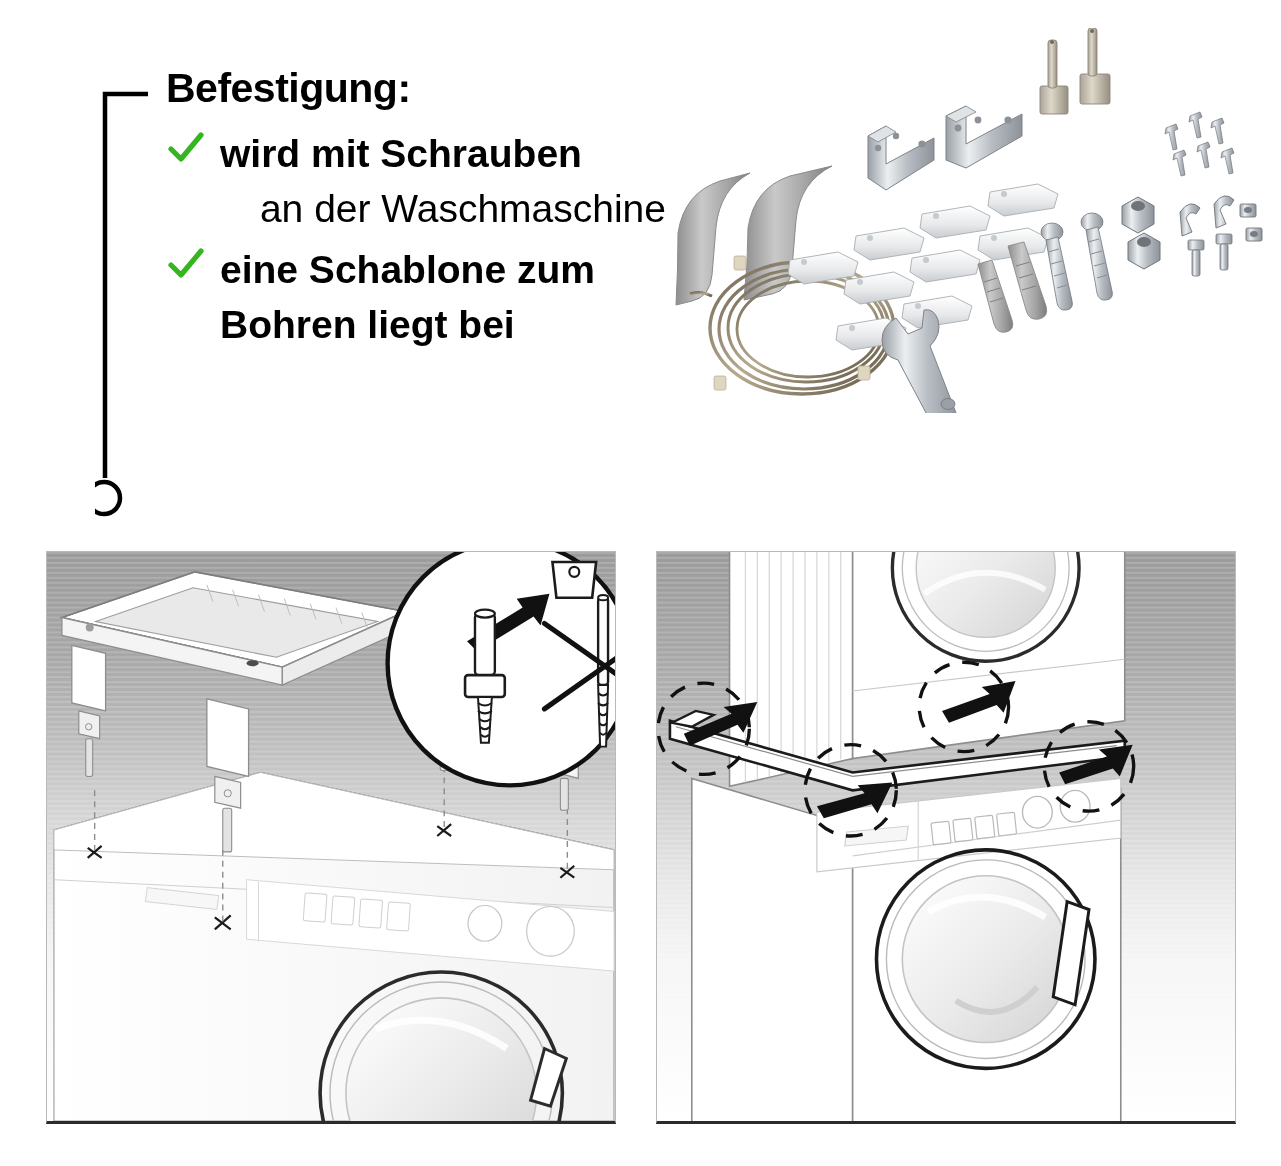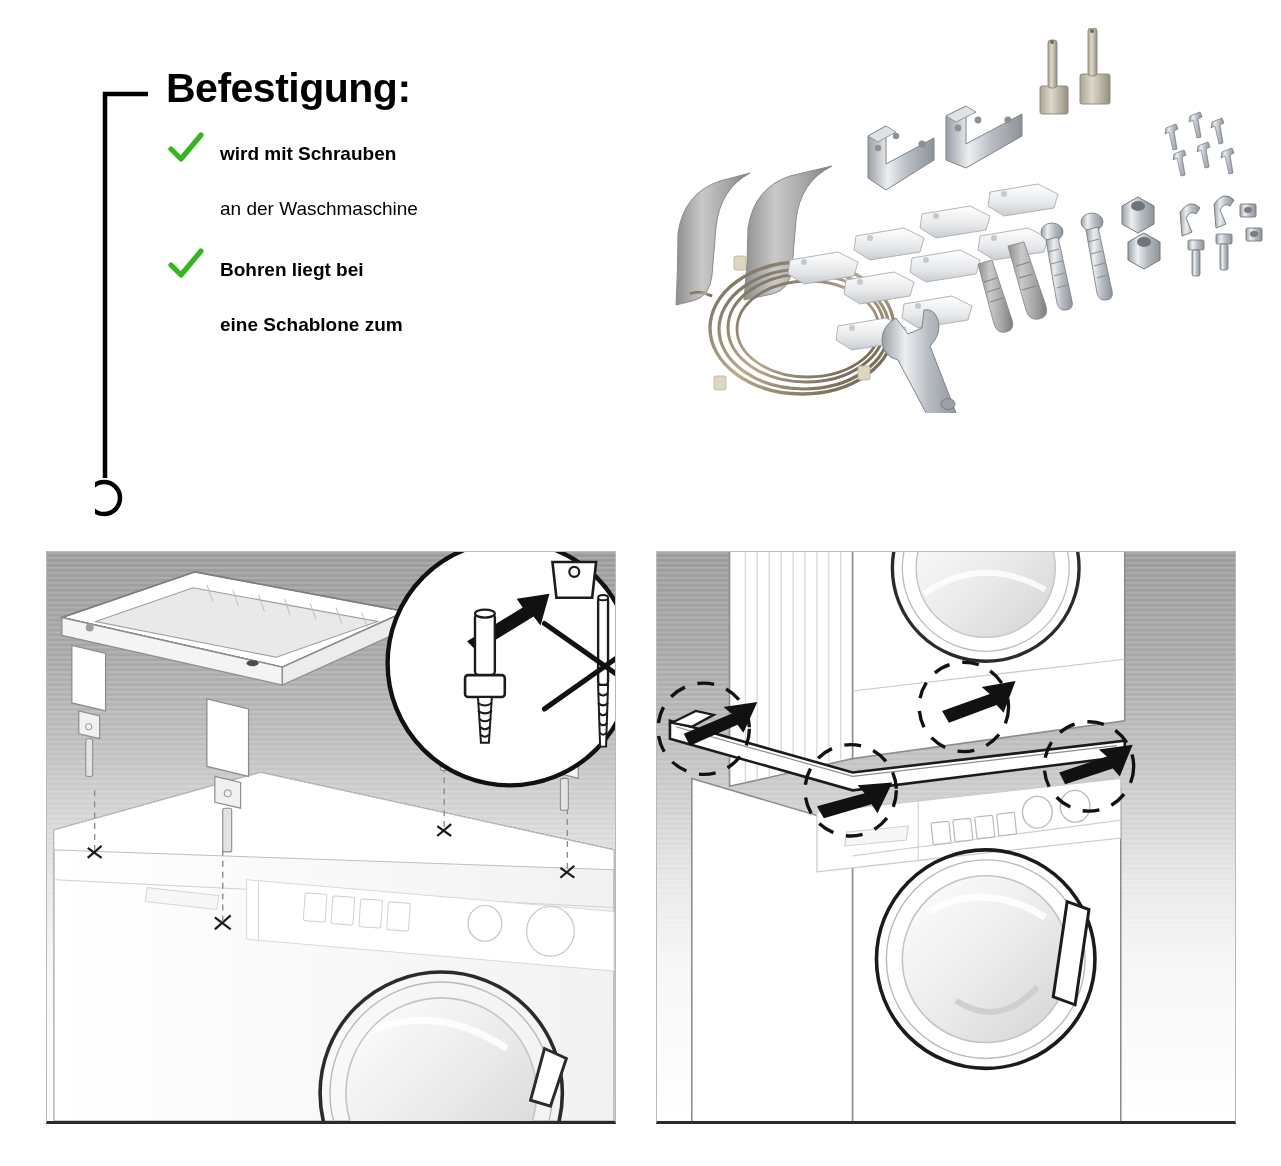--- a/index.html
+++ b/index.html
@@ -20,23 +20,23 @@
   .textblock{position:absolute;left:166px;top:62px;width:500px;}
   .headline{
     font-size:41px;font-weight:bold;color:#000;
     letter-spacing:-0.5px;line-height:52px;margin:0 0 12px 0;
   }
   .bullets{margin:0;padding:0;list-style:none;}
   .bullet{position:relative;padding-left:54px;margin-bottom:6px;}
   .check{
     position:absolute;left:2px;top:4px;width:36px;height:36px;
   }
-  .btext{font-size:19px;line-height:55px;color:#000;}
+  .btext{font-size:39px;line-height:55px;color:#000;}
   .btext .b{font-weight:bold;}
-  .btext .r{font-weight:normal;}
+  .btext .r{font-weight:normal;text-align:right;}
 
   
   .parts{position:absolute;left:660px;top:28px;width:615px;height:385px;}
 
   
   .panel{
     position:absolute;
     border:1px solid #b9b9b9;
     border-bottom:3px solid #2b2b2b;
     box-sizing:border-box;
@@ -72,22 +72,22 @@
           <div class="b">wird mit Schrauben</div>
           <div class="r">an der Waschmaschine</div>
         </div>
       </li>
 
       <li class="bullet">
         <svg class="check" viewBox="0 0 36 36">
           <path d="M 3 19 L 13 29 L 33 5" fill="none" stroke="#35b520" stroke-width="5.2" stroke-linecap="round" stroke-linejoin="round"></path>
         </svg>
         <div class="btext">
+          <div class="b">eine Schablone zum</div>
           <div class="b">Bohren liegt bei</div>
-          <div class="b">eine Schablone zum</div>
         </div>
       </li>
 
     </ul>
   </div>
 
   <svg class="parts" viewBox="0 0 615 385">
     <defs>
       <linearGradient id="gGrey" x1="0" y1="0" x2="1" y2="0">
         <stop offset="0" stop-color="#8e8e8e"></stop>

